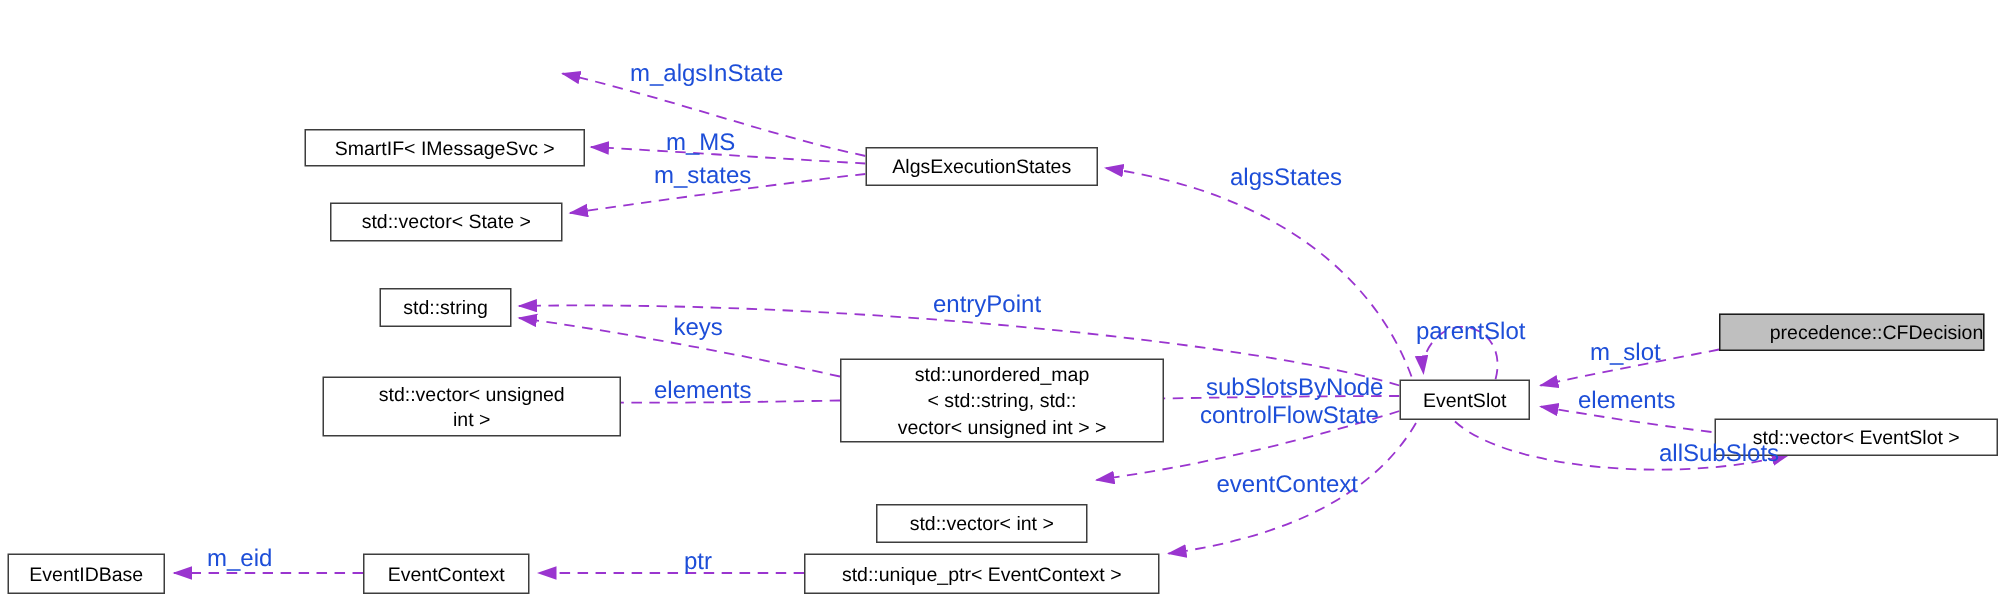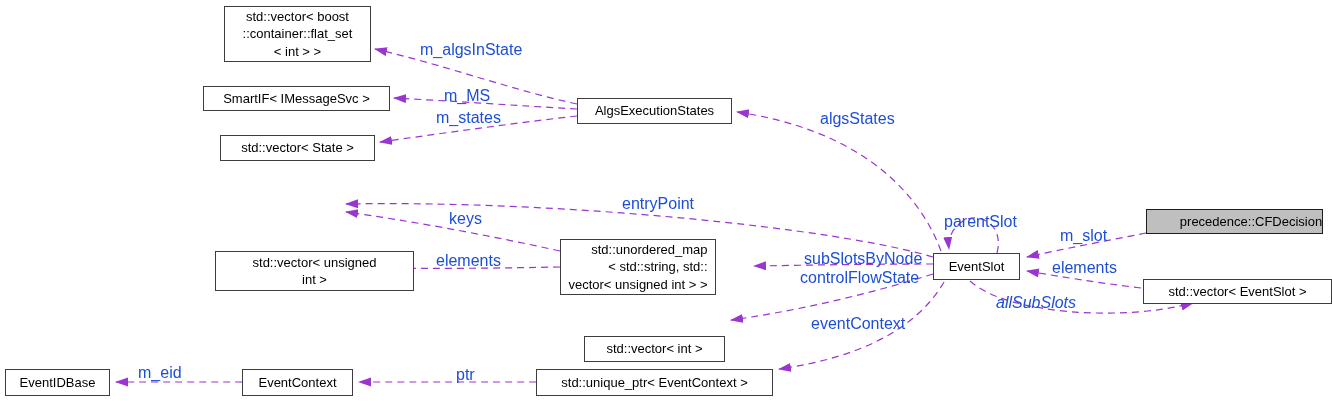--- a/index.html
+++ b/index.html
@@ -58,29 +58,27 @@
     <path class="edge" marker-end="url(#arrow)" d="M 933,274 C 878,291 810,309 731,320"></path>
     <path class="edge" marker-end="url(#arrow)" d="M 944,282 C 916,330 858,358 779,369"></path>
     <path class="edge" marker-end="url(#arrow)" d="M 997,253 C 1005,223 976,209 959,224 C 951,231 948,240 949,249"></path>
     <path class="edge" marker-end="url(#arrow)" d="M 1146,233 C 1106,241 1062,249 1027,257"></path>
     <path class="edge" marker-end="url(#arrow)" d="M 1141,288 C 1100,283 1062,277 1027,271"></path>
     <path class="edge" marker-end="url(#arrow)" d="M 970,281 C 1006,314 1122,322 1193,303"></path>
     <path class="edge" marker-end="url(#arrow)" d="M 536,382 C 480,382 420,382 359,382"></path>
     <path class="edge" marker-end="url(#arrow)" d="M 242,382 C 202,382 162,382 116,382"></path>
   </svg>
 
-  <div class="node" style="left:224px;top:6px;width:147px;height:56px;">std::vector&lt; boost
-::container::flat_set
-&lt; int &gt; &gt;</div>
   <div class="node" style="left:203px;top:86px;width:187px;height:25px;">SmartIF&lt; IMessageSvc &gt;</div>
   <div class="node" style="left:220px;top:135px;width:155px;height:26px;">std::vector&lt; State &gt;</div>
   <div class="node" style="left:577px;top:98px;width:155px;height:26px;">AlgsExecutionStates</div>
+  <div class="node" style="left:253px;top:192px;width:88px;height:26px;">std::string</div>
   <div class="node" style="left:215px;top:251px;width:199px;height:40px;">std::vector&lt; unsigned
 int &gt;</div>
-  <div class="node" style="left:560px;top:239px;width:156px;height:56px;text-align:right;">std::unordered_map
+  <div class="node" style="left:560px;top:239px;width:216px;height:56px;">std::unordered_map
 &lt; std::string, std::
 vector&lt; unsigned int &gt; &gt;</div>
   <div class="node" style="left:584px;top:336px;width:141px;height:26px;">std::vector&lt; int &gt;</div>
   <div class="node" style="left:933px;top:253px;width:87px;height:27px;">EventSlot</div>
   <div class="node highlight" style="left:1146px;top:209px;width:177px;height:25px;">precedence::CFDecision</div>
   <div class="node" style="left:1143px;top:279px;width:189px;height:25px;">std::vector&lt; EventSlot &gt;</div>
   <div class="node" style="left:5px;top:369px;width:105px;height:27px;">EventIDBase</div>
   <div class="node" style="left:242px;top:369px;width:111px;height:27px;">EventContext</div>
   <div class="node" style="left:536px;top:369px;width:237px;height:27px;">std::unique_ptr&lt; EventContext &gt;</div>
 
@@ -90,17 +88,17 @@
   <span class="edge-label" style="left:820px;top:110px;">algsStates</span>
   <span class="edge-label" style="left:622px;top:195px;">entryPoint</span>
   <span class="edge-label" style="left:449px;top:210px;">keys</span>
   <span class="edge-label" style="left:436px;top:252px;">elements</span>
   <span class="edge-label" style="left:804px;top:250px;">subSlotsByNode</span>
   <span class="edge-label" style="left:800px;top:269px;">controlFlowState</span>
   <span class="edge-label" style="left:811px;top:315px;">eventContext</span>
   <span class="edge-label" style="left:944px;top:213px;">parentSlot</span>
   <span class="edge-label" style="left:1060px;top:227px;">m_slot</span>
   <span class="edge-label" style="left:1052px;top:259px;">elements</span>
-  <span class="edge-label" style="left:996px;top:294px;font-style:italic;">allSubSlots</span>
+  <span class="edge-label" style="left:1106px;top:294px;">allSubSlots</span>
   <span class="edge-label" style="left:456px;top:366px;">ptr</span>
   <span class="edge-label" style="left:138px;top:364px;">m_eid</span>
 
 </div>
 
 </body></html>

